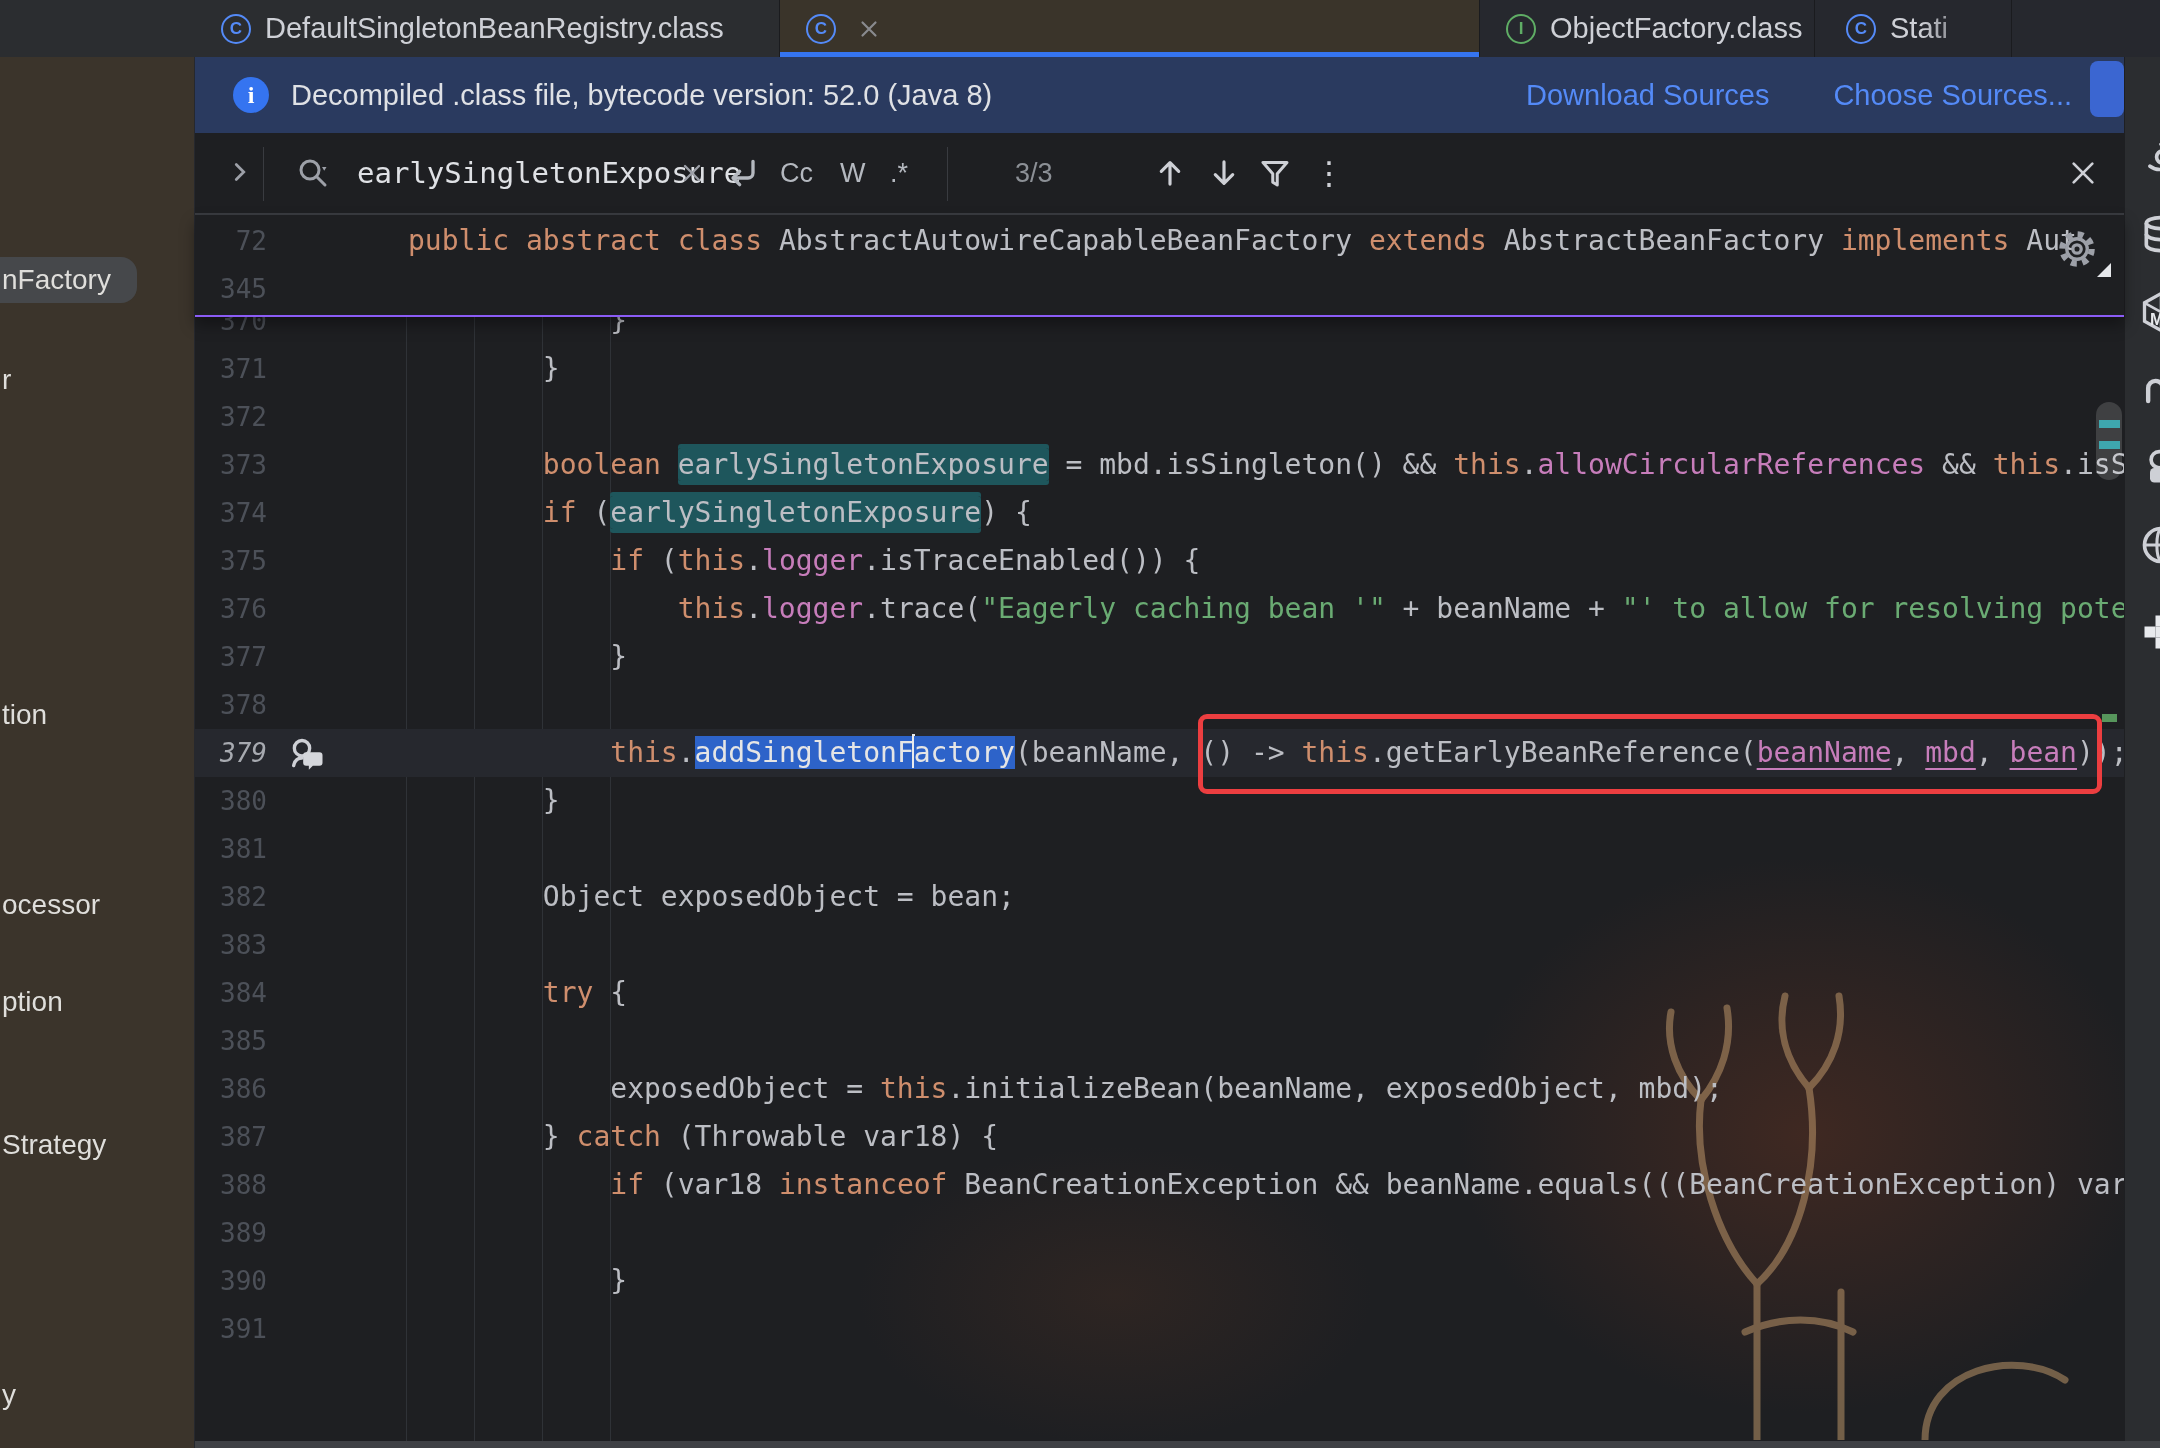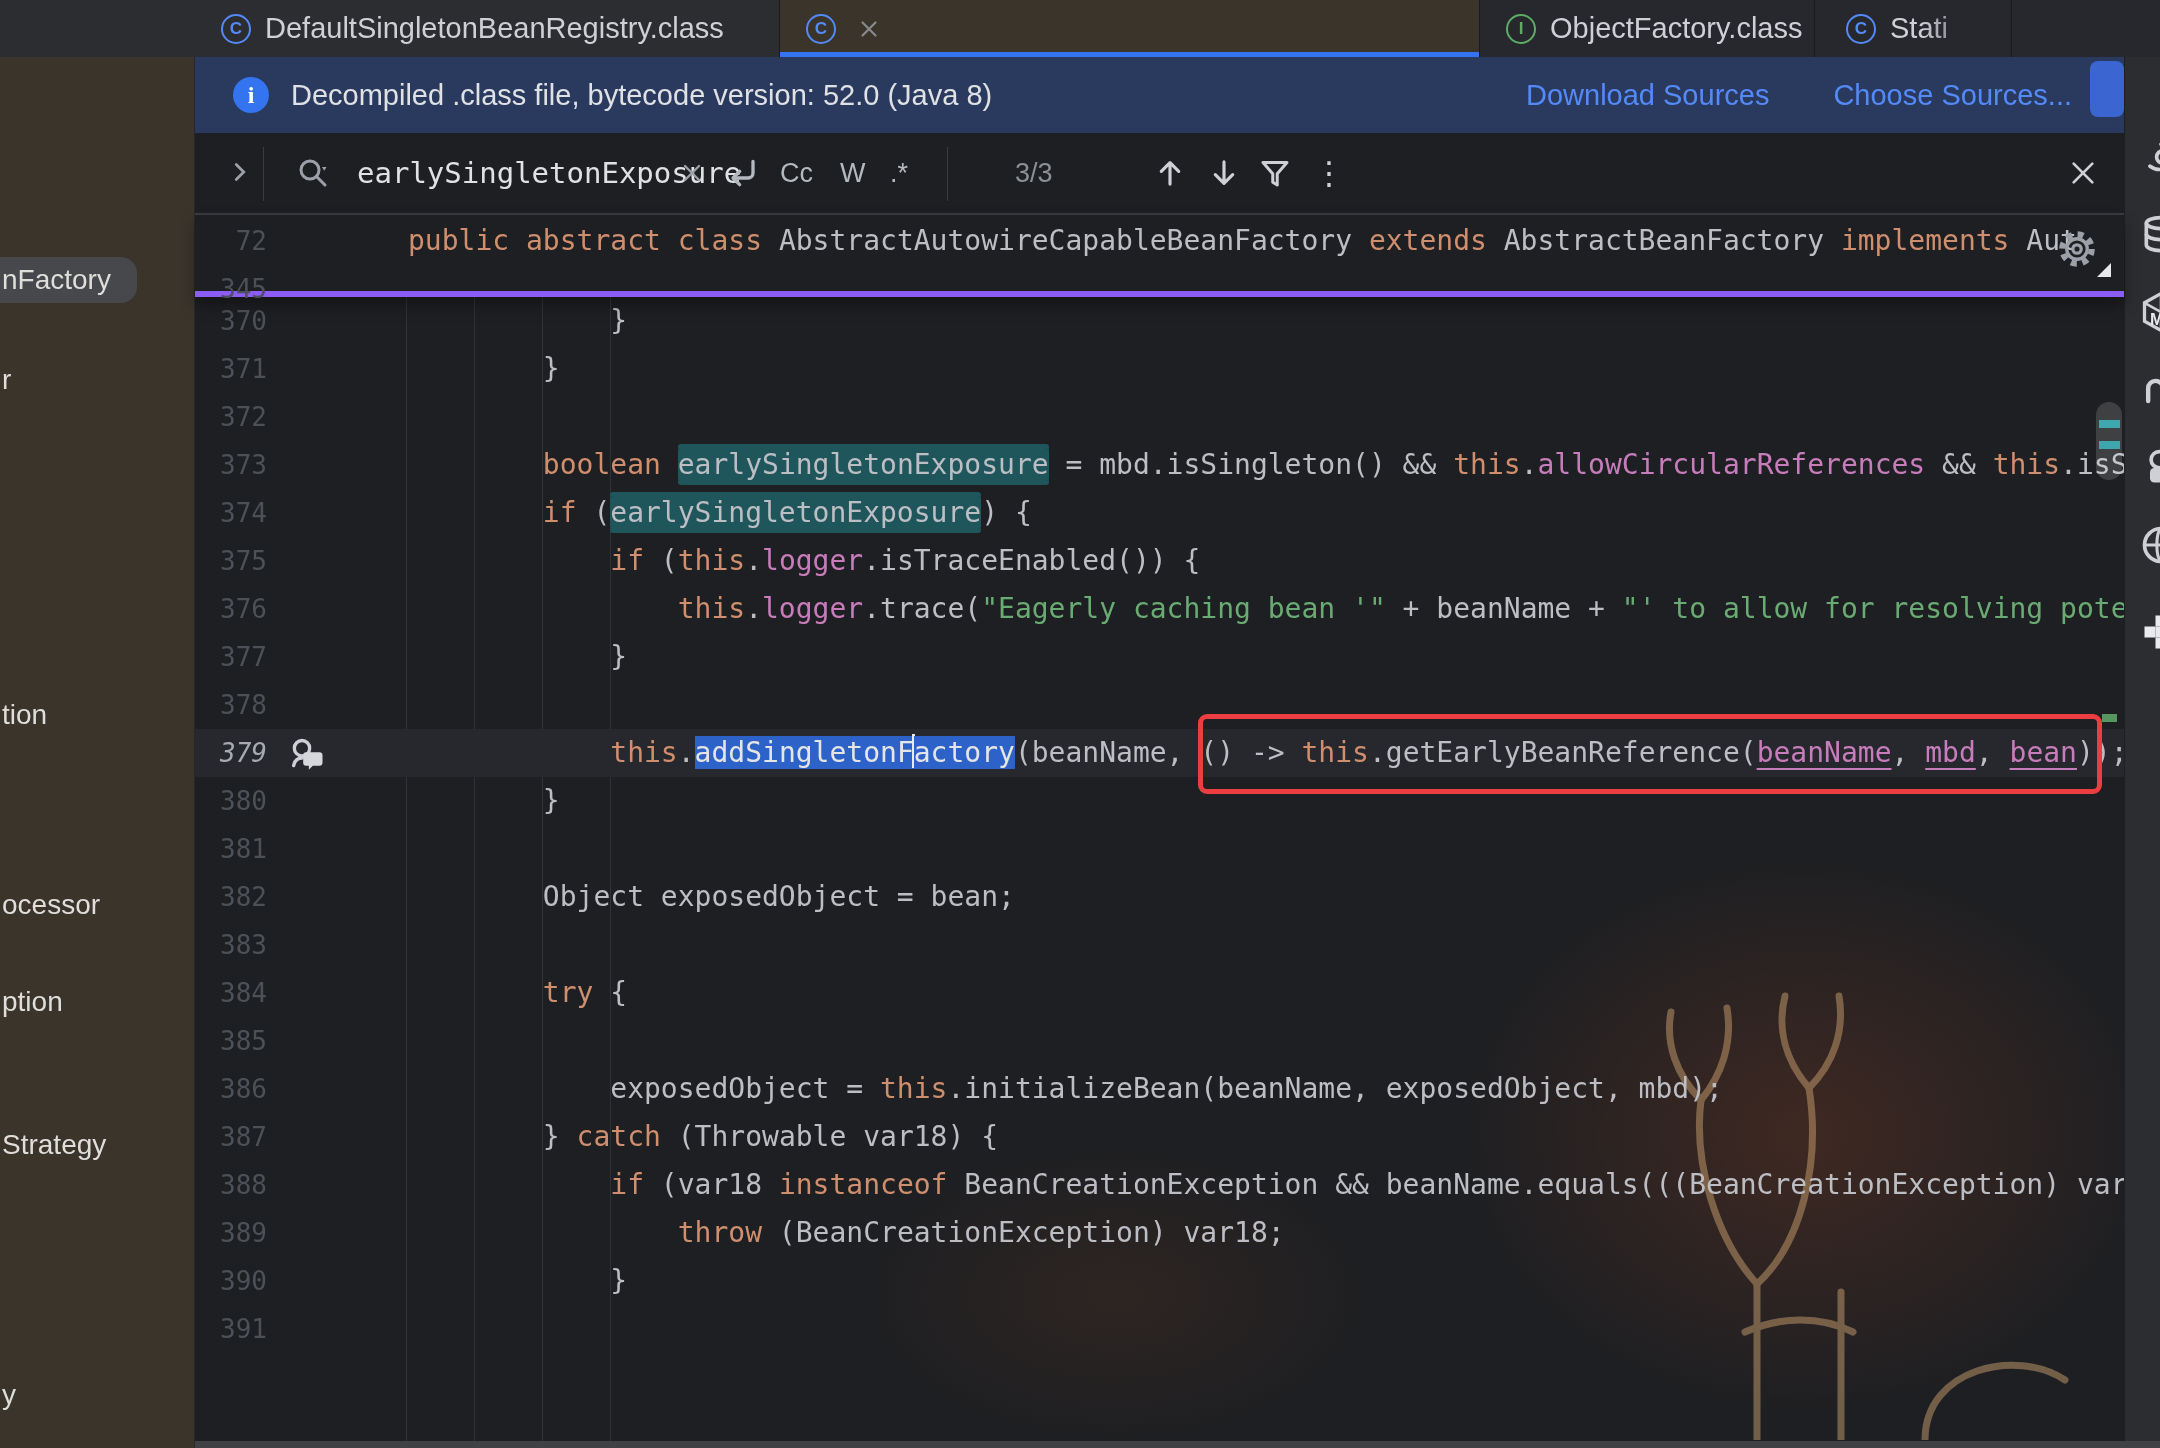--- a/index.html
+++ b/index.html
@@ -40,22 +40,22 @@
   .vdiv{position:absolute;top:14px;height:54px;width:1px;background:#393B40;}
   #search-query{position:absolute;left:162px;top:0;line-height:80px;
                 font-family:"DejaVu Sans Mono",monospace;font-size:29px;color:#DFE1E5;}
   .sicon{position:absolute;top:22px;width:36px;height:36px;color:#9DA0A8;}
   .stoggle{position:absolute;top:0;line-height:80px;font-size:27px;color:#B4B8BF;cursor:pointer;}
   #search-count{position:absolute;left:820px;top:0;line-height:80px;font-size:27px;color:#8C9096;}
 
   
   #editor{left:195px;top:215px;width:1929px;height:1233px;background:#1E1F22;overflow:hidden;}
   .bgpatch{position:absolute;z-index:0;border-radius:50%;}
-  #sticky{left:195px;top:215px;width:1929px;height:82px;background:#1E1F22;z-index:6;
-          border-bottom:6px solid #8b5cf6;box-sizing:border-box;box-shadow:0 8px 14px rgba(0,0,0,.35);}
+  #sticky{left:195px;top:215px;width:1929px;height:102px;background:#1E1F22;z-index:6;
+          border-bottom:2px solid #8b5cf6;box-sizing:border-box;box-shadow:0 8px 14px rgba(0,0,0,.35);}
   .crow{position:absolute;left:0;width:1929px;height:48px;z-index:2;}
   .crow.cur{background:#26282E;}
   .ln{position:absolute;left:0;top:0;width:72px;text-align:right;
       font-family:"DejaVu Sans Mono",monospace;font-size:26px;line-height:48px;color:#4C5058;}
   .crow.cur .ln{color:#A7AAB0;font-style:italic;}
   .src{position:absolute;left:213px;top:0;white-space:pre;
        font-family:"DejaVu Sans Mono",monospace;font-size:28px;line-height:48px;color:#BCBEC4;}
   .tok-kw{color:#CF8E6D;}.tok-def{color:#BCBEC4;}.tok-fld{color:#C77DBB;}
   .tok-str{color:#6AAB73;}.tok-mdecl{color:#56A8F5;}.tok-ann{color:#B3AE60;}
   .h-match{background:#1E565C;border-radius:3px;box-shadow:0 4px 0 #1E565C,0 -4px 0 #1E565C;}
@@ -296,21 +296,20 @@
       <div class="crow" style="top: 898px;">
         <div class="ln">387</div>
         <div class="src">        <span class="tok-def">} </span><span class="tok-kw">catch</span><span class="tok-def"> (Throwable var18) {</span></div>
       </div>
       <div class="crow" style="top: 946px;">
         <div class="ln">388</div>
         <div class="src">            <span class="tok-kw">if</span><span class="tok-def"> (var18 </span><span class="tok-kw">instanceof</span><span class="tok-def"> BeanCreationException &amp;&amp; beanName.equals(((BeanCreationException) var</span></div>
       </div>
       <div class="crow" style="top: 994px;">
         <div class="ln">389</div>
-        <div class="src">                <span class="tok-kw">throw</span><span class="tok-def"> (BeanCreationException) var18;</span></div>
       </div>
       <div class="crow" style="top: 1042px;">
         <div class="ln">390</div>
         <div class="src">            <span class="tok-def">}</span></div>
       </div>
       <div class="crow" style="top: 1090px;">
         <div class="ln">391</div>
         <div class="src"></div>
       </div>
     </div>

